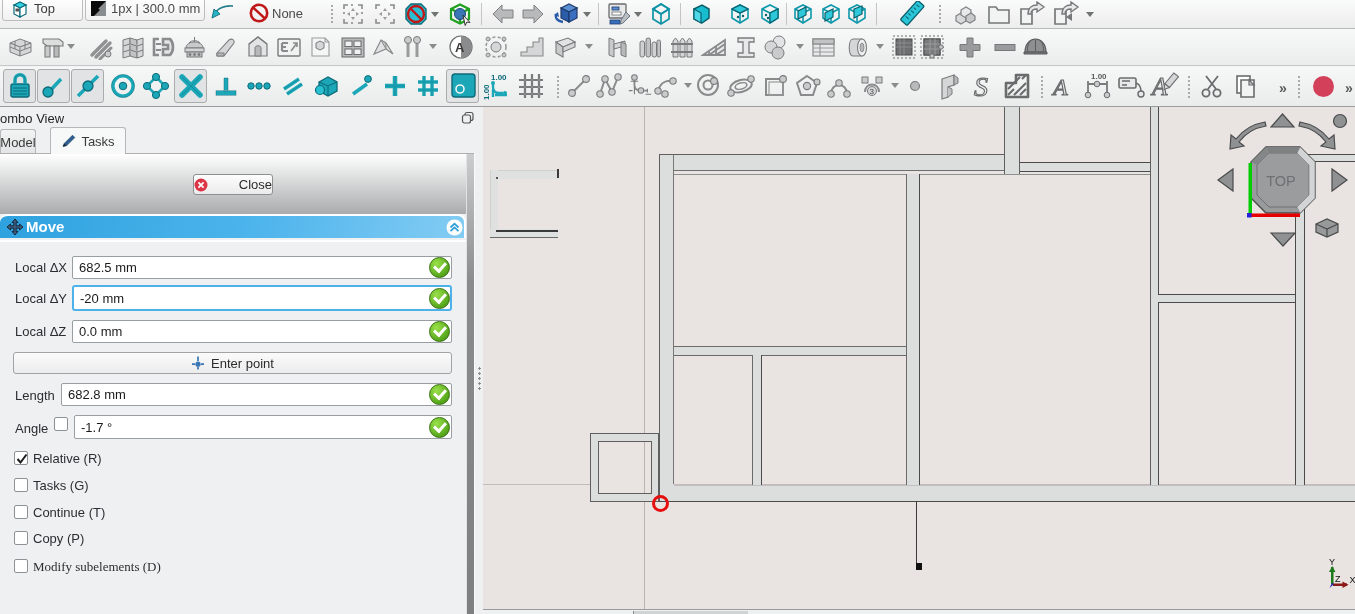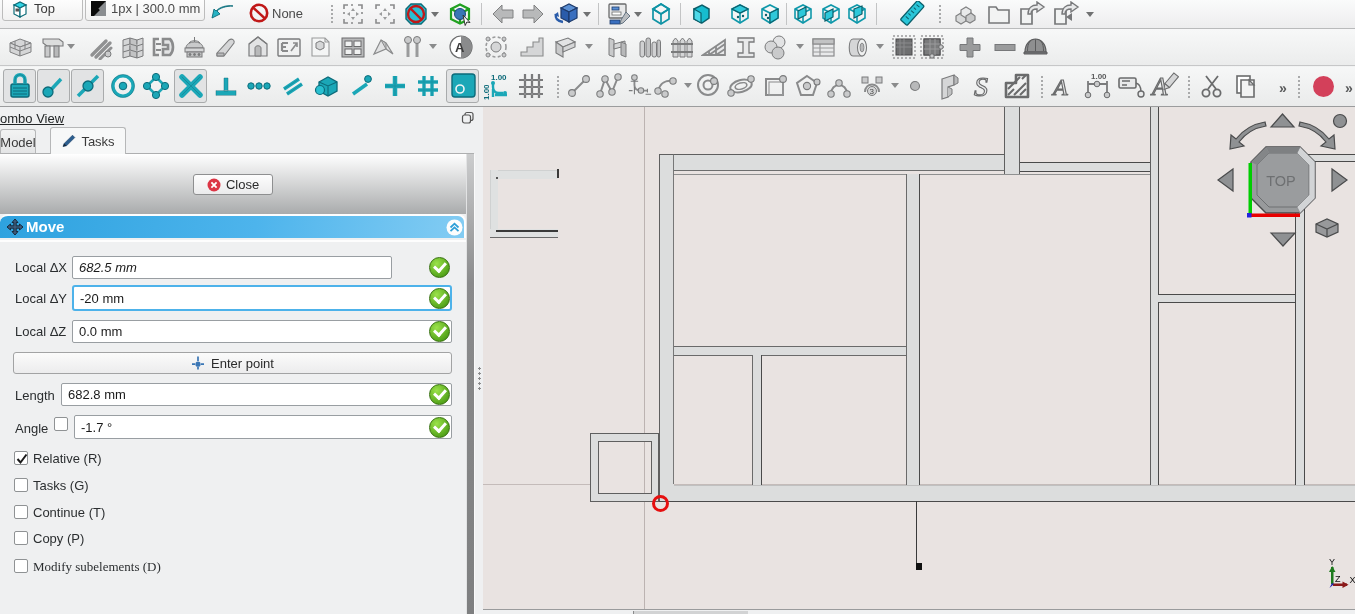--- a/index.html
+++ b/index.html
@@ -13,27 +13,27 @@
 #tb2{top:30px;height:36px;border-bottom:1px solid #c6c7c8;background:linear-gradient(#f7f8f8,#ebecec);}
 #tb3{top:67px;height:40px;border-bottom:1px solid #9b9c9d;background:linear-gradient(#f6f7f7,#eaebeb);}
 .tbbtn{position:absolute;border:1px solid #bcbcbc;border-radius:3px;background:linear-gradient(#ffffff,#f1f1f1);display:flex;align-items:center;font-size:13px;color:#3a3a3a;}
 .sep{position:absolute;width:1px;background:#c3c4c5;}
 .dots{position:absolute;width:4px;background-image:radial-gradient(circle,#a9aaab 1px,transparent 1.1px);background-size:4px 4px;}
 .ico{position:absolute;}
 .presst{position:absolute;border:1px solid #a9abac;border-radius:3px;background:#e2e3e4;}
 .dd{position:absolute;width:0;height:0;border-left:4px solid transparent;border-right:4px solid transparent;border-top:5px solid #707172;}
 
 #panel{position:absolute;left:0;top:107px;width:475px;height:507px;background:#eff0f1;}
-#cvtitle{position:absolute;left:0;top:4px;font-size:13px;color:#232627;text-decoration:underline;}
+#cvtitle{position:absolute;left:0;top:4px;font-size:13px;color:#232627;}
 .tab{position:absolute;border:1px solid #b6b7b8;border-bottom:none;border-radius:3px 3px 0 0;font-size:13px;color:#3a3a3a;display:flex;align-items:center;justify-content:center;}
 #tabModel{left:0px;top:22px;width:36px;height:25px;background:linear-gradient(#f2f3f3,#e3e4e5);}
 #tabTasks{left:50px;top:20px;width:76px;height:27px;background:#f7f8f8;z-index:3;}
 #tabline{position:absolute;left:0;top:46px;width:474px;height:1px;background:#aeafb0;z-index:2;}
 #gradzone{position:absolute;left:0;top:47px;width:466px;height:60px;background:linear-gradient(#ffffff,#a9abac);}
-#closebtn{position:absolute;left:193px;top:67px;width:80px;height:21px;border:1px solid #8e8f90;border-radius:3px;background:linear-gradient(#fdfdfd,#ebebec);display:flex;align-items:center;justify-content:center;gap:5px;font-size:13px;color:#2b2b2b;}
+#closebtn{position:absolute;left:193px;top:67px;width:80px;height:21px;border:1px solid #8e8f90;border-radius:3px;background:linear-gradient(#fdfdfd,#ebebec);display:flex;align-items:center;justify-content:space-between;gap:5px;font-size:13px;color:#2b2b2b;}
 #movehdr{position:absolute;left:0px;top:107px;width:466px;height:24px;background:linear-gradient(100deg,#2ea2df,#4db4ec 55%,#83ccf3);border-top:2px solid #fdfdfd;border-right:2px solid #fdfdfd;border-radius:8px 8px 0 0;}
 #movehdr .txt{position:absolute;left:26px;top:2px;font-size:15px;font-weight:bold;color:#fff;}
 #movebody{position:absolute;left:0;top:133px;width:466px;height:374px;background:#eff0f1;border-top:2px solid #fdfdfd;}
 .flabel{position:absolute;font-size:13px;color:#2b2e30;}
 .finput{position:absolute;background:#fff;border:1px solid #999ea2;border-radius:2px;font-size:13px;color:#1a1a1a;display:flex;align-items:center;padding-left:6px;}
 .gcheck{position:absolute;width:21px;height:21px;border-radius:50%;background:radial-gradient(circle at 35% 30%,#9be24a,#56a61c 70%,#3f7d12);border:1px solid #35700d;}
 .gcheck:after{content:"";position:absolute;left:4px;top:4px;width:9px;height:5px;border-left:3px solid #fff;border-bottom:3px solid #fff;transform:rotate(-48deg);}
 .cbox{position:absolute;width:14px;height:14px;background:#fff;border:1px solid #8f9294;border-radius:2px;}
 .clabel{position:absolute;font-size:13px;color:#2b2e30;}
 #scrollbar{position:absolute;left:466px;top:47px;width:9px;height:460px;background:linear-gradient(#cccdce 0%,#8a8b8c 28%,#7e7f80 100%);border-left:1px solid #e2e3e4;border-right:1px solid #fafafa;}
@@ -635,21 +635,21 @@
       </svg>
     <div class="txt">Move</div>
     <svg class="abs" style="left:446px;top:3px" width="17" height="17" viewBox="0 0 17 17">
         <circle cx="8.5" cy="8.5" r="8" fill="#fdfdfd"></circle>
         <path d="M4.5 8.5 L8.5 4.7 L12.5 8.5 M4.5 12.2 L8.5 8.4 L12.5 12.2" stroke="#2e9fd8" stroke-width="1.8" fill="none"></path>
       </svg>
   </div>
   <div id="movebody"></div>
 
   <div class="flabel" style="left:15px;top:153px;">Local ΔX</div>
-  <div class="finput" style="left:72px;top:149px;width:320px;height:23px;font-style:italic;">682.5 mm</div>
+  <div class="finput" style="left:72px;top:149px;width:380px;height:23px;">682.5 mm</div>
   <div class="gcheck" style="left:429px;top:150px;"></div>
 
   <div class="flabel" style="left:15px;top:184px;">Local ΔY</div>
   <div class="finput" style="left:72px;top:178px;width:380px;height:26px;border:2px solid #4db2ea;border-radius:3px;">-20 mm</div>
   <div class="gcheck" style="left:429px;top:181px;"></div>
 
   <div class="flabel" style="left:15px;top:217px;">Local ΔZ</div>
   <div class="finput" style="left:72px;top:213px;width:380px;height:23px;">0.0 mm</div>
   <div class="gcheck" style="left:429px;top:214px;"></div>
 

